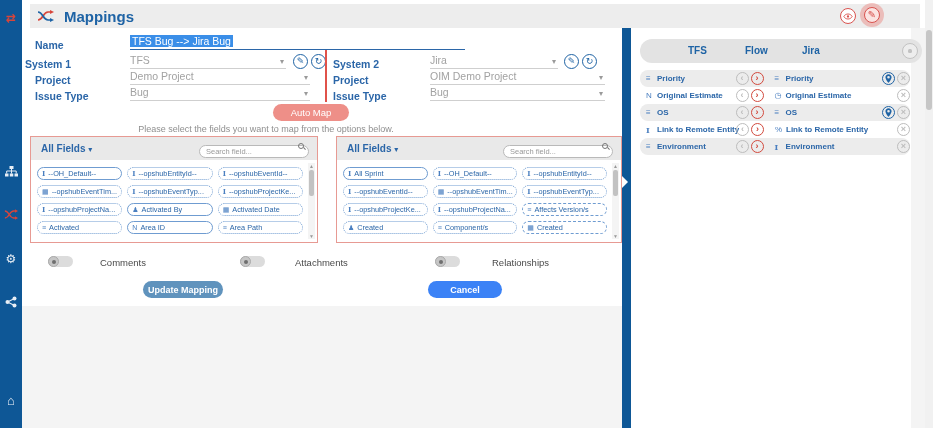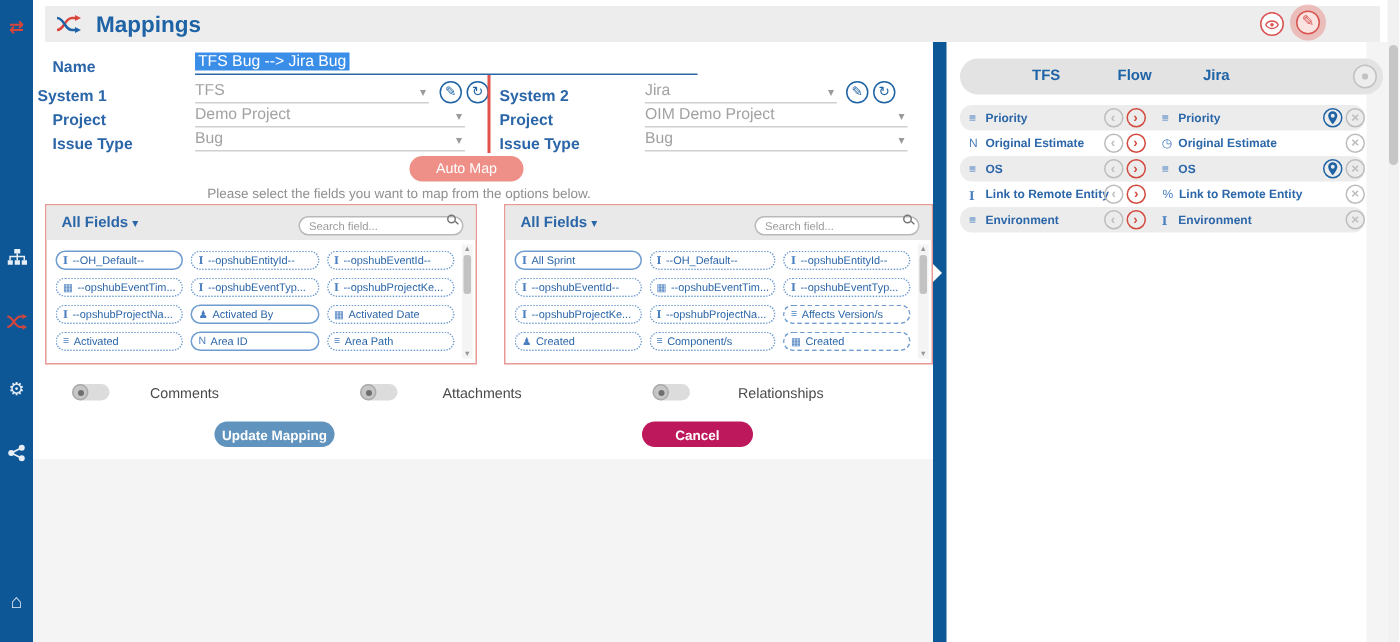--- a/index.html
+++ b/index.html
@@ -59,21 +59,21 @@
   .pscroll .thumb{position:absolute;left:1px;top:7px;width:5px;height:26px;background:#c2c2c2;border-radius:2px;}
 
   
   #toggles{position:absolute;left:0;top:0;}
   .toggle{position:absolute;width:25px;height:11px;background:#dcdcdc;border-radius:6px;cursor:pointer;}
   .knob{position:absolute;left:0;top:0;width:11px;height:11px;border-radius:50%;background:#c6c6c6;border:1px solid #aaa;}
   .knob::after{content:"";position:absolute;left:2.5px;top:2.5px;width:4px;height:4px;border-radius:50%;background:#6f6f6f;}
   .toggle-label{position:absolute;color:#4a4a4a;font-size:9.5px;}
   .action-btn{position:absolute;height:17px;border:none;border-radius:9px;color:#fff;font-size:9px;font-weight:bold;cursor:pointer;}
   #update-btn{left:143px;top:281px;width:80px;background:#6093bd;}
-  #cancel-btn{left:428px;top:281px;width:74px;background:#be185d;}
+  #cancel-btn{left:428px;top:281px;width:74px;background:#3b82f6;}
   #lower-bg{left:22px;top:306px;width:600px;height:122px;background:#f4f4f4;}
 
   
   #rp-bar{left:622px;top:28px;width:9px;height:400px;background:#0e5796;}
   #rp-notch{left:622px;top:176px;width:0;height:0;border-top:6px solid transparent;border-bottom:6px solid transparent;border-left:6px solid #fff;cursor:pointer;}
   #rp-body{left:631px;top:28px;width:280px;height:400px;background:#fff;}
   #rp-head{left:640px;top:39px;width:282px;height:24px;background:#e3e3e3;border-radius:13px;}
   .rp-col{position:absolute;top:6px;color:#1e63a5;font-size:10px;font-weight:bold;}
   #rp-stop{position:absolute;right:4px;top:4px;width:16px;height:16px;border:1.4px solid #c2c2c2;border-radius:50%;cursor:pointer;background:#ededed;}
   #rp-stop::after{content:"";position:absolute;left:4.5px;top:4.5px;width:4px;height:4px;background:#c2c2c2;border-radius:1.5px;}

